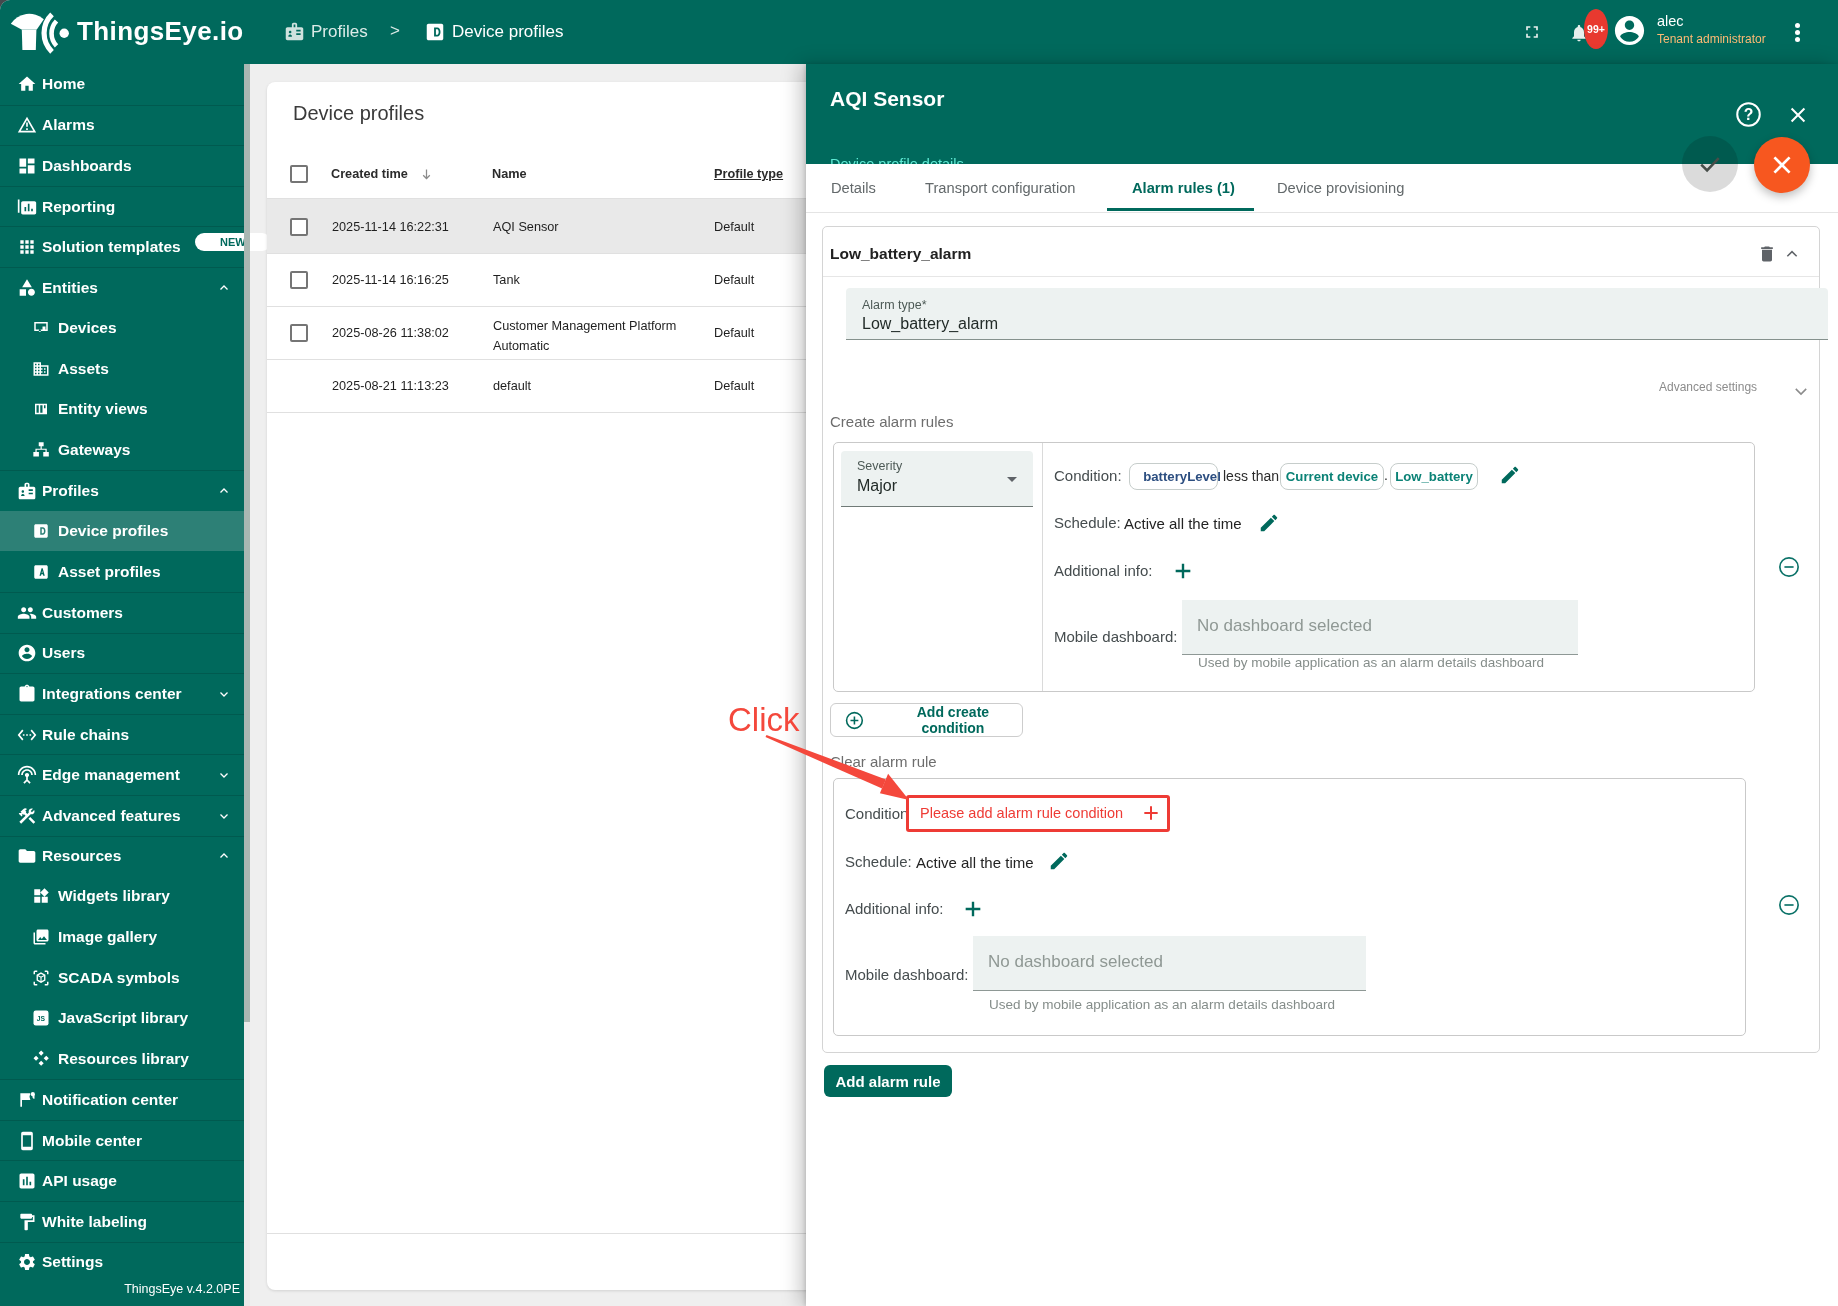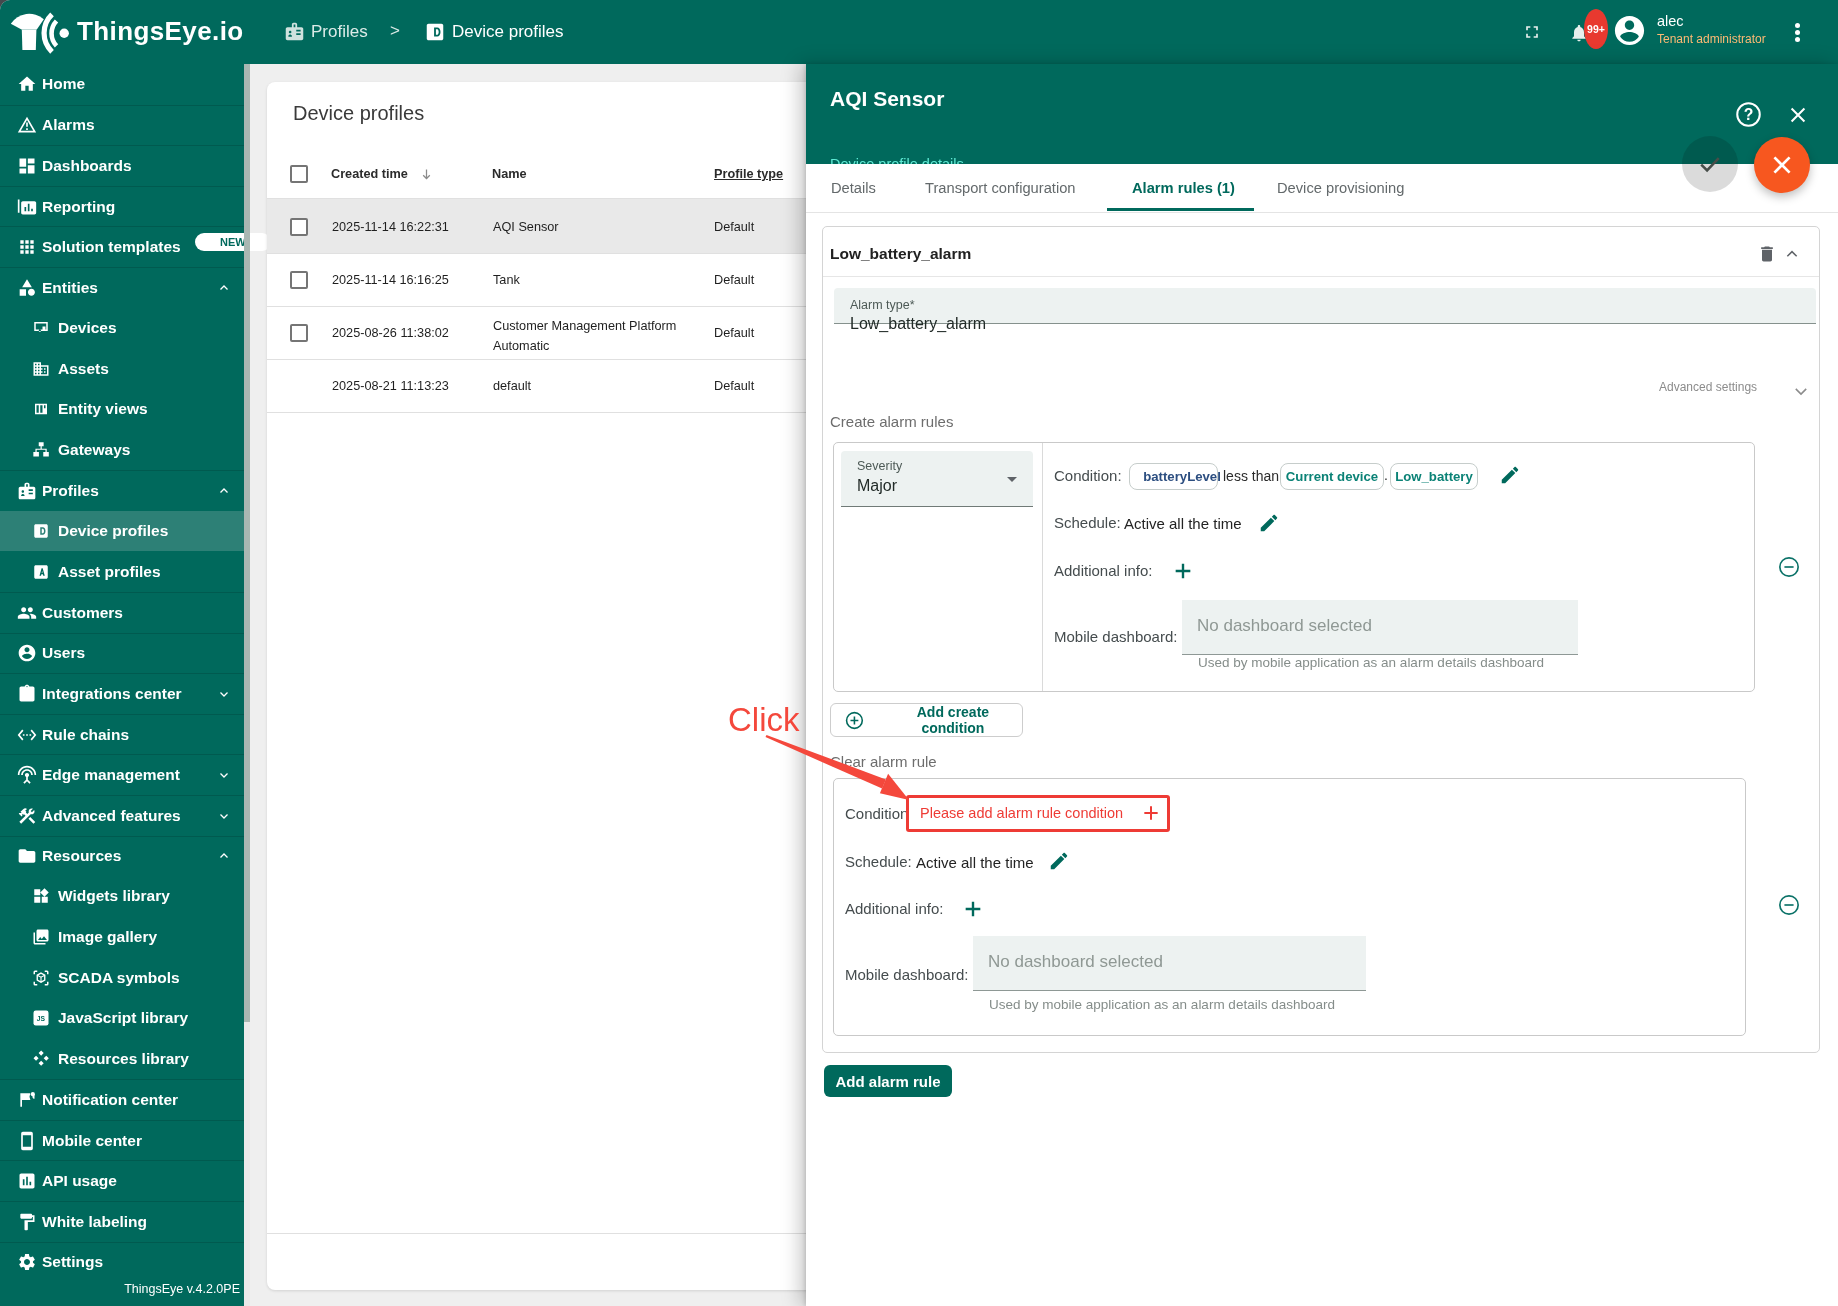--- a/index.html
+++ b/index.html
@@ -406,21 +406,21 @@
 
   <div style="position:absolute;left:16px;top:162px;width:998px;height:827px;border:1px solid #d4d4d4;border-radius:5px;background:#fff;"></div>
   <div style="position:absolute;left:24px;top:181px;font-size:15.5px;font-weight:700;color:#212121;">Low_battery_alarm</div>
   <svg style="position:absolute;left:951px;top:180px" width="20" height="20" viewBox="0 0 24 24" fill="#5f6368">
       <path d="M6 19c0 1.1.9 2 2 2h8c1.1 0 2-.9 2-2V7H6v12zM19 4h-3.5l-1-1h-5l-1 1H5v2h14V4z"></path>
     </svg>
   <svg style="position:absolute;left:979px;top:184px" width="14" height="12" viewBox="0 0 24 20" fill="none" stroke="#5f6368" stroke-width="2.6">
       <path d="M4 14l8-8 8 8"></path>
     </svg>
   <div style="position:absolute;left:17px;top:212px;width:996px;border-top:1px solid #e6e6e6;"></div>
-  <div class="fillf" style="left:28px;top:224px;width:982px;height:36px;">
+  <div class="fillf" style="left:40px;top:224px;width:982px;height:52px;">
     <div style="position:absolute;left:16px;top:10px;font-size:12.5px;color:#4d5a56;">Alarm type*</div>
     <div style="position:absolute;left:16px;top:27px;font-size:16px;color:#222b28;">Low_battery_alarm</div>
   </div>
   <div style="position:absolute;left:853px;top:316px;font-size:12px;color:#8c8c8c;">Advanced settings</div>
   <svg style="position:absolute;left:987px;top:321px" width="16" height="13" viewBox="0 0 24 20" fill="none" stroke="#8c8c8c" stroke-width="2.4">
       <path d="M4 6l8 8 8-8"></path>
     </svg>
   <div style="position:absolute;left:24px;top:349px;font-size:15px;color:#6d6d6d;">Create alarm rules</div>
 
   <div style="position:absolute;left:27px;top:378px;width:922px;height:250px;border:1px solid #c9c9c9;border-radius:5px;"></div>

